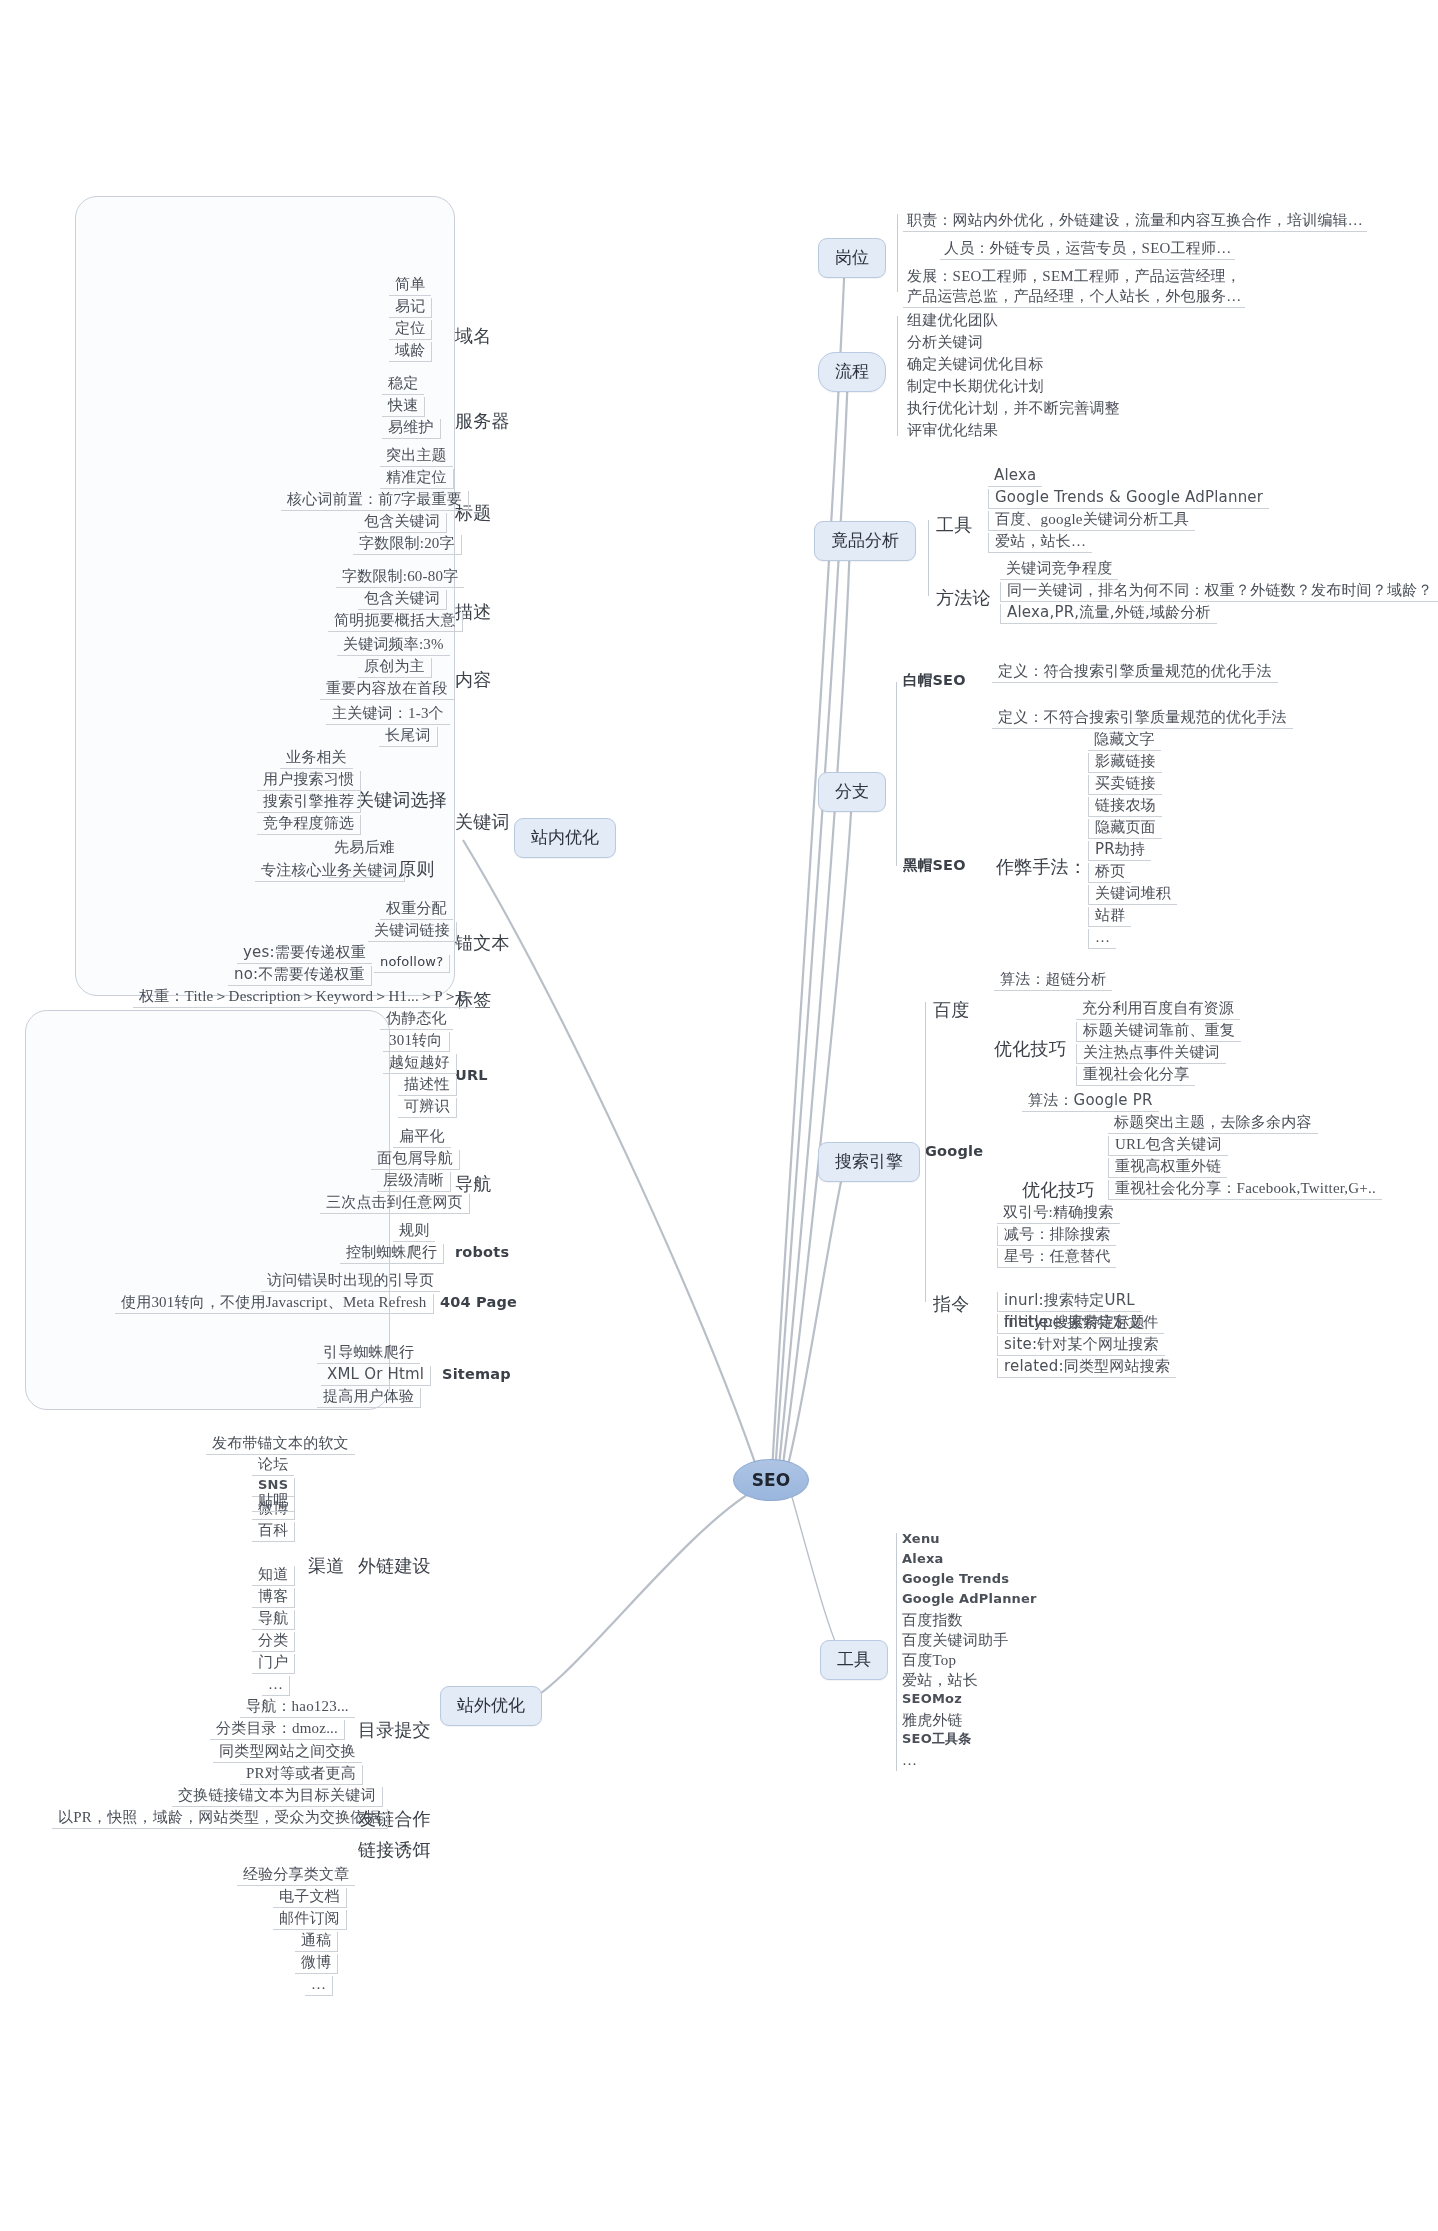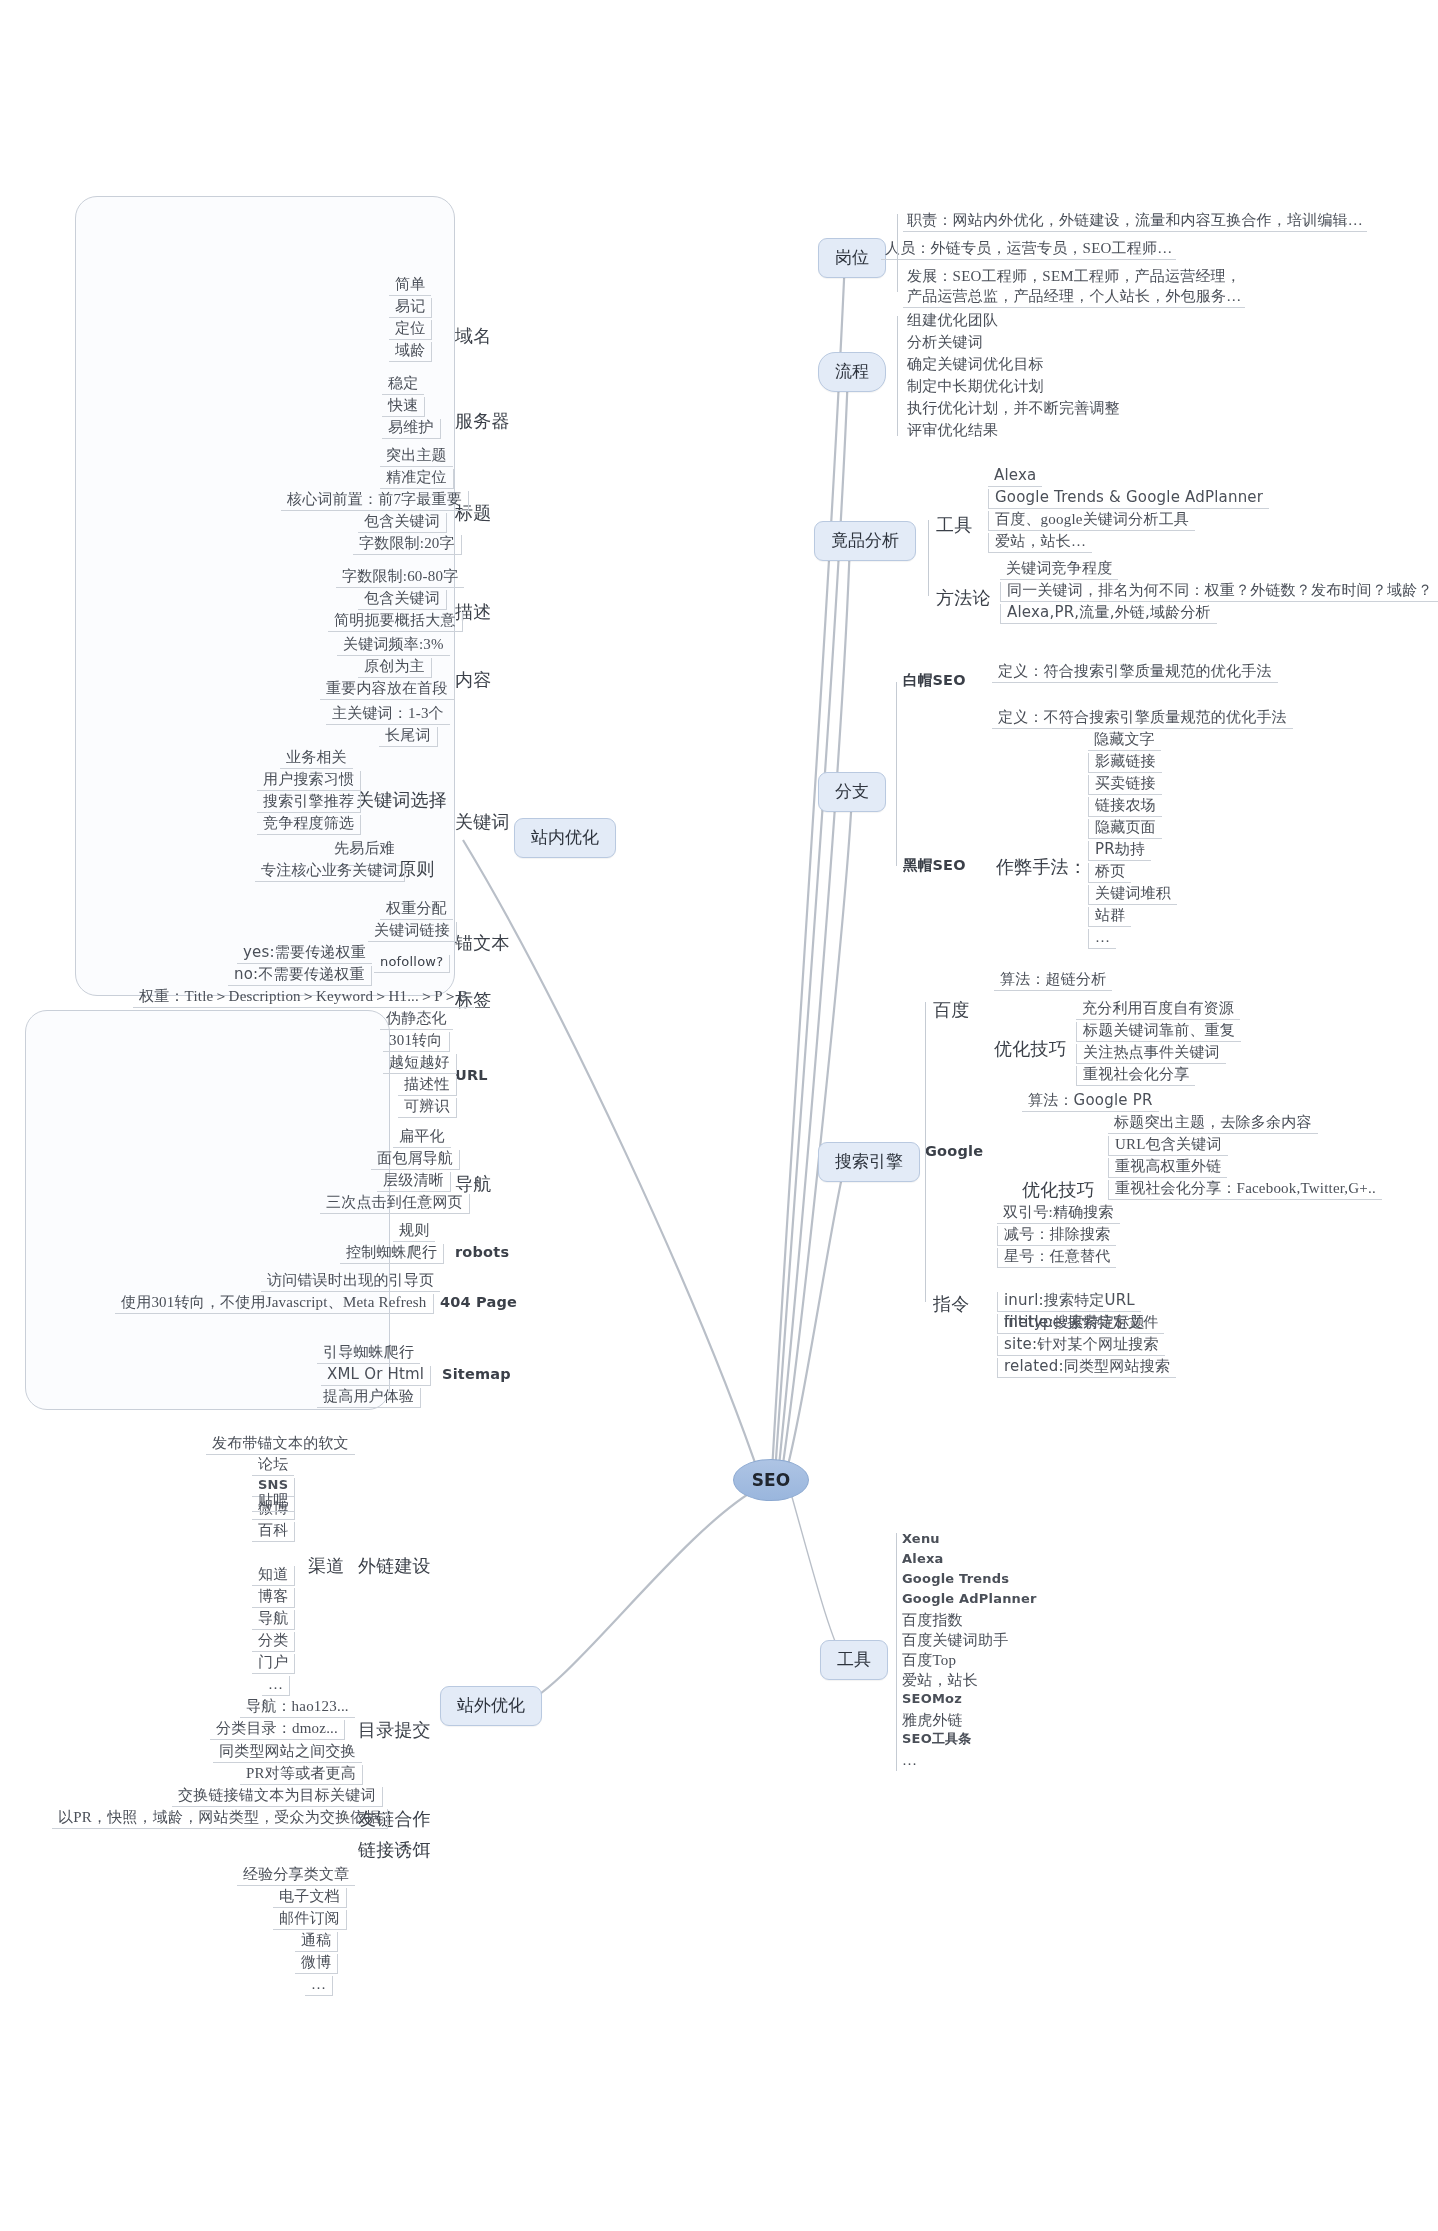--- a/index.html
+++ b/index.html
@@ -140,21 +140,21 @@
 
   <div class="node mid" style="left:455px; top:812px;"><span>关键词</span></div>
   <div class="node leaf" style="left:326px; top:705px; border-bottom:1px solid #ccd1d8; padding:0 6px 2px 6px;"><span>主关键词：1-3个</span></div>
   <div class="node mid" style="left:356px; top:790px;"><span>关键词选择</span></div>
   <div class="node leaf" style="left:379px; top:727px; border-bottom:1px solid #ccd1d8; border-right:1px solid #ccd1d8; padding:0 6px 2px 6px;"><span>长尾词</span></div>
   <div class="node leaf" style="left:280px; top:749px; border-bottom:1px solid #ccd1d8; padding:0 6px 2px 6px;"><span>业务相关</span></div>
   <div class="node leaf" style="left:257px; top:771px; border-bottom:1px solid #ccd1d8; border-right:1px solid #ccd1d8; padding:0 6px 2px 6px;"><span>用户搜索习惯</span></div>
   <div class="node leaf" style="left:257px; top:793px; border-bottom:1px solid #ccd1d8; border-right:1px solid #ccd1d8; padding:0 6px 2px 6px;"><span>搜索引擎推荐</span></div>
   <div class="node leaf" style="left:257px; top:815px; border-bottom:1px solid #ccd1d8; border-right:1px solid #ccd1d8; padding:0 6px 2px 6px;"><span>竞争程度筛选</span></div>
   <div class="node mid" style="left:398px; top:859px;"><span>原则</span></div>
-  <div class="node leaf" style="left:328px; top:840px; border-bottom:1px solid #ccd1d8; padding:0 6px 8px 6px;"><span>先易后难</span></div>
+  <div class="node leaf" style="left:328px; top:840px; border-bottom:1px solid #ccd1d8; padding:0 6px 20px 6px;font-family:Liberation Mono, monospace;"><span>先易后难</span></div>
   <div class="node leaf" style="left:255px; top:862px; border-bottom:1px solid #ccd1d8; border-right:1px solid #ccd1d8; padding:0 6px 2px 6px;"><span>专注核心业务关键词</span></div>
 
   <div class="node mid" style="left:455px; top:933px;"><span>锚文本</span></div>
   <div class="node leaf" style="left:380px; top:900px; border-bottom:1px solid #ccd1d8; padding:0 6px 2px 6px;"><span>权重分配</span></div>
   <div class="node leaf" style="left:368px; top:922px; border-bottom:1px solid #ccd1d8; border-right:1px solid #ccd1d8; padding:0 6px 2px 6px;"><span>关键词链接</span></div>
   <div class="node mid sans" style="left:374px; top:955px; font-size:13px; border-bottom:1px solid #ccd1d8; border-right:1px solid #ccd1d8; padding:0 6px 2px 6px;"><span>nofollow?</span></div>
   <div class="node leaf sans" style="left:237px; top:944px; border-bottom:1px solid #ccd1d8; padding:0 6px 2px 6px;"><span>yes:需要传递权重</span></div>
   <div class="node leaf sans" style="left:228px; top:966px; border-bottom:1px solid #ccd1d8; border-right:1px solid #ccd1d8; padding:0 6px 2px 6px;"><span>no:不需要传递权重</span></div>
 
   <div class="node mid" style="left:455px; top:990px;"><span>标签</span></div>
@@ -220,21 +220,21 @@
   <div class="node leaf" style="left:273px; top:1888px; border-bottom:1px solid #ccd1d8; border-right:1px solid #ccd1d8; padding:0 6px 2px 6px;"><span>电子文档</span></div>
   <div class="node leaf" style="left:273px; top:1910px; border-bottom:1px solid #ccd1d8; border-right:1px solid #ccd1d8; padding:0 6px 2px 6px;"><span>邮件订阅</span></div>
   <div class="node leaf" style="left:295px; top:1932px; border-bottom:1px solid #ccd1d8; border-right:1px solid #ccd1d8; padding:0 6px 2px 6px;"><span>通稿</span></div>
   <div class="node leaf" style="left:295px; top:1954px; border-bottom:1px solid #ccd1d8; border-right:1px solid #ccd1d8; padding:0 6px 2px 6px;"><span>微博</span></div>
   <div class="node leaf" style="left:305px; top:1976px; border-bottom:1px solid #ccd1d8; border-right:1px solid #ccd1d8; padding:0 6px 2px 6px;"><span>…</span></div>
 
   <div class="pill" style="left:818px; top:238px;">
     <span>岗位</span>
   </div>
   <div class="node leaf" style="left:903px; top:212px; border-bottom:1px solid #ccd1d8; padding:0 4px 2px 4px;"><span>职责：网站内外优化，外链建设，流量和内容互换合作，培训编辑…</span></div>
-  <div class="node leaf" style="left:881px; top:240px; border-bottom:1px solid #ccd1d8; padding:0 4px 2px 4px;"><span>人员：外链专员，运营专员，SEO工程师…</span></div>
+  <div class="node leaf" style="left:940px; top:240px; border-bottom:1px solid #ccd1d8; padding:0 4px 2px 4px;"><span>人员：外链专员，运营专员，SEO工程师…</span></div>
   <div class="node leaf" style="left:903px; top:268px; padding:0 4px 2px 4px;"><span>发展：SEO工程师，SEM工程师，产品运营经理，</span></div>
   <div class="node leaf" style="left:903px; top:288px; border-bottom:1px solid #ccd1d8; padding:0 4px 2px 4px;"><span>产品运营总监，产品经理，个人站长，外包服务…</span></div>
 
   <div class="pill" style="left:818px; top:352px;border-radius:17px;">
     <span>流程</span>
   </div>
   <div class="node leaf" style="left:903px; top:312px; padding:0 4px 2px 4px;"><span>组建优化团队</span></div>
   <div class="node leaf" style="left:903px; top:334px; padding:0 4px 2px 4px;"><span>分析关键词</span></div>
   <div class="node leaf" style="left:903px; top:356px; padding:0 4px 2px 4px;"><span>确定关键词优化目标</span></div>
   <div class="node leaf" style="left:903px; top:378px; padding:0 4px 2px 4px;"><span>制定中长期优化计划</span></div>

